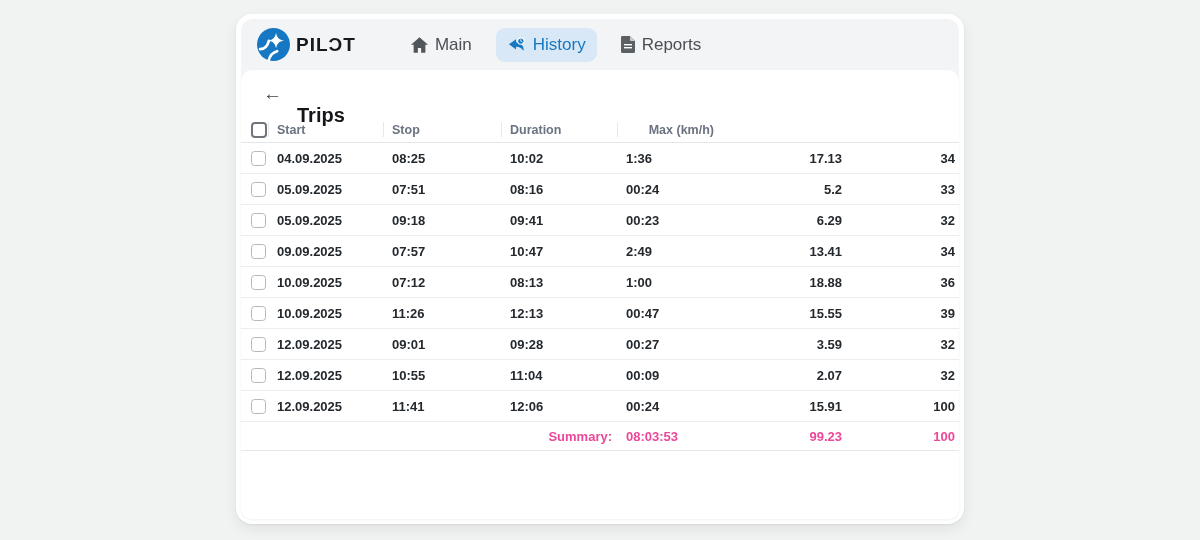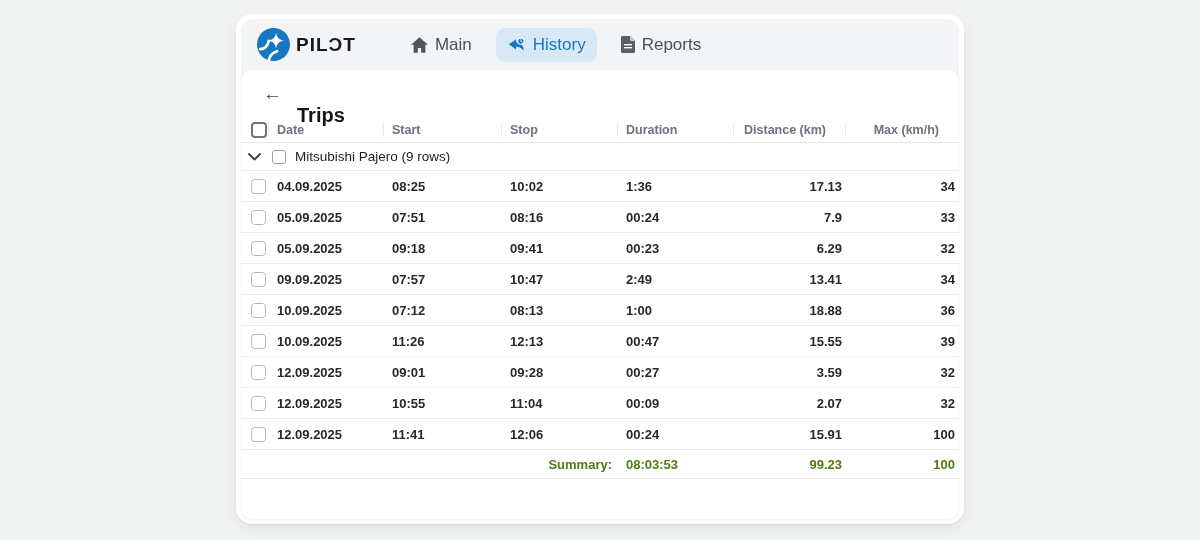--- a/index.html
+++ b/index.html
@@ -59,21 +59,21 @@
   .group-row {
     height:28px; display:flex; align-items:center; border-bottom:1px solid #ebedef;
     padding-left:7px; cursor:pointer;
   }
   .group-label { font-size:13.5px; color:#1c1f23; margin-left:9px; }
   .chevron { display:block; margin-right:11px; }
   .trow { height:31px; border-bottom:1px solid #ebedef; background:#fff; }
   .td { font-size:13px; color:#24292e; padding-left:8px; white-space:nowrap; overflow:hidden;font-weight:bold; }
   .td.right { text-align:right; padding-left:0; padding-right:4px; }
   .summary-row { height:29px; border-bottom:1px solid #e5e7ea; }
-  .summary-row .td { font-weight:700; color:#4d7c0f; }
+  .summary-row .td { font-weight:700; color:#ec4899; }
   .td.right-in-col { text-align:right; padding-left:0; padding-right:6px; }
 </style>
 </head>
 <body>
 
 <div class="card">
   <div class="card-inner">
 
     <div class="nav-band">
       <div class="brand">
@@ -120,35 +120,26 @@
 
       <div class="title-row">
         <span class="back-arrow">←</span>
         <span class="page-title">Trips</span>
       </div>
 
       <div class="grid-row thead">
         <div class="th cell-cb">
             <span class="cb"></span>
           </div>
-        <div class="th">Date</div>
         <div class="th">Start</div>
         <div class="th">Stop</div>
         <div class="th">Duration</div>
-        <div class="th right">Distance (km)</div>
         <div class="th right no-sep">Max (km/h)</div>
       </div>
 
-      <div class="group-row">
-        <svg class="chevron" width="13" height="8" viewBox="0 0 13 8">
-          <path d="M1 1 l5.5 5.5 L12 1" stroke="#3c4146" stroke-width="1.8" fill="none" stroke-linecap="round" stroke-linejoin="round"></path>
-        </svg>
-        <span class="cb group-cb"></span>
-        <span class="group-label">Mitsubishi Pajero (9 rows)</span>
-      </div>
 
       <div class="grid-row trow">
         <div class="cell-cb">
             <span class="cb row-cb"></span>
           </div>
         <div class="td">04.09.2025</div>
         <div class="td">08:25</div>
         <div class="td">10:02</div>
         <div class="td">1:36</div>
         <div class="td right">17.13</div>
@@ -156,21 +147,21 @@
       </div>
 
       <div class="grid-row trow">
         <div class="cell-cb">
             <span class="cb row-cb"></span>
           </div>
         <div class="td">05.09.2025</div>
         <div class="td">07:51</div>
         <div class="td">08:16</div>
         <div class="td">00:24</div>
-        <div class="td right">7.9</div>
+        <div class="td right">5.2</div>
         <div class="td right">33</div>
       </div>
 
       <div class="grid-row trow">
         <div class="cell-cb">
             <span class="cb row-cb"></span>
           </div>
         <div class="td">05.09.2025</div>
         <div class="td">09:18</div>
         <div class="td">09:41</div>

